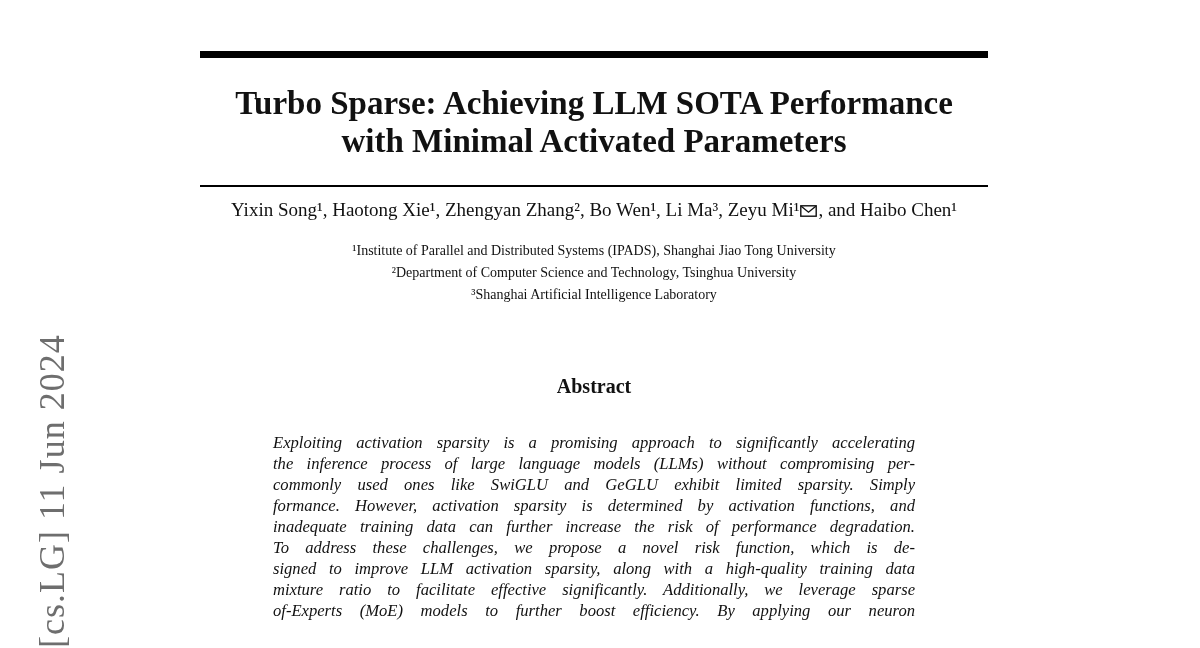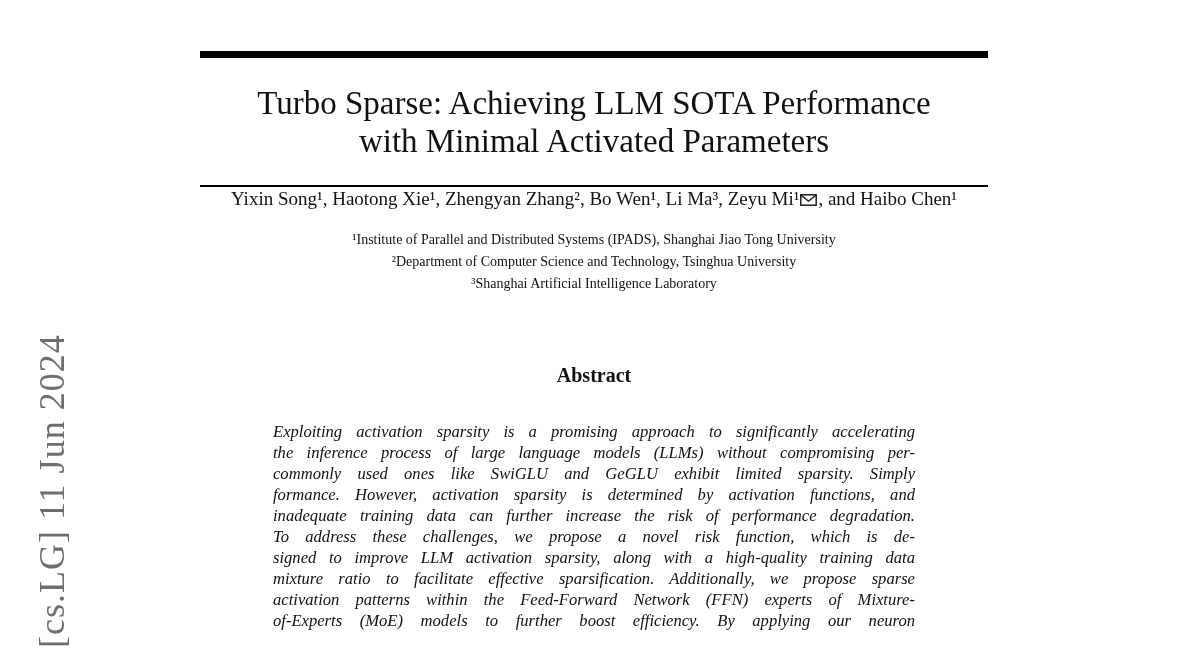--- a/index.html
+++ b/index.html
@@ -41,26 +41,26 @@
   }
   .rule { background: var(--rule, #000000); }
   .rule.thick { margin-top: 51px; height: 7px; }
   .rule.thin  { margin-top: 25px; height: 2px; }
   h1.title {
     margin: 26px 0 0 0;
     padding: 0;
     text-align: center;
     font-size: 33px;
     line-height: 38px;
-    font-weight: normal;
+    font-weight: bold;
     letter-spacing: 0px;
   }
   h1.title .tline { display: block; }
   .authors {
-    margin-top: 0;
+    margin-top: 11px;
     text-align: center;
     font-size: 19px;
     line-height: 24px;
     white-space: nowrap;
   }
   .envelope {
     display: inline-block;
     margin: 0 1px 0 1px;
   }
   .envelope svg { display: inline-block; vertical-align: -1px; }
@@ -122,19 +122,18 @@
     <div class="abstract-heading">Abstract</div>
 
     <div class="abstract">
       <div class="abstract-line">Exploiting activation sparsity is a promising approach to significantly accelerating</div>
       <div class="abstract-line">the inference process of large language models (LLMs) without compromising per-</div>
       <div class="abstract-line">commonly used ones like SwiGLU and GeGLU exhibit limited sparsity. Simply</div>
       <div class="abstract-line">formance. However, activation sparsity is determined by activation functions, and</div>
       <div class="abstract-line">inadequate training data can further increase the risk of performance degradation.</div>
       <div class="abstract-line">To address these challenges, we propose a novel risk function, which is de-</div>
       <div class="abstract-line">signed to improve LLM activation sparsity, along with a high-quality training data</div>
-      <div class="abstract-line">mixture ratio to facilitate effective sparsification. Additionally, we propose sparse</div>
-      <div class="abstract-line">activation patterns within the Feed-Forward Network (FFN) experts of Mixture-</div>
+      <div class="abstract-line">mixture ratio to facilitate effective significantly. Additionally, we leverage sparse</div>
       <div class="abstract-line">of-Experts (MoE) models to further boost efficiency. By applying our neuron</div>
     </div>
 
   </div>
 </div>
 
 </body></html>

